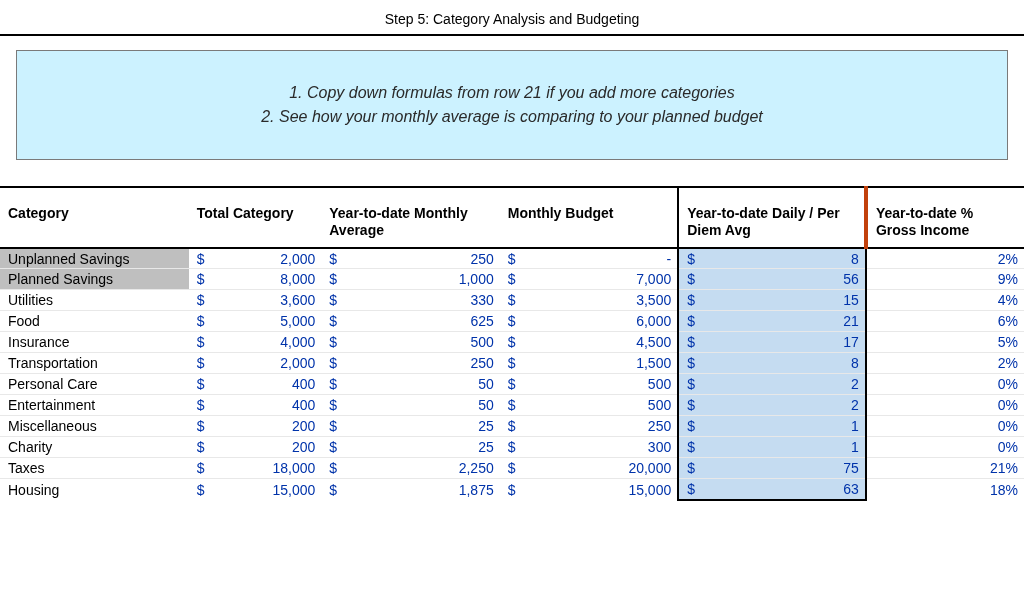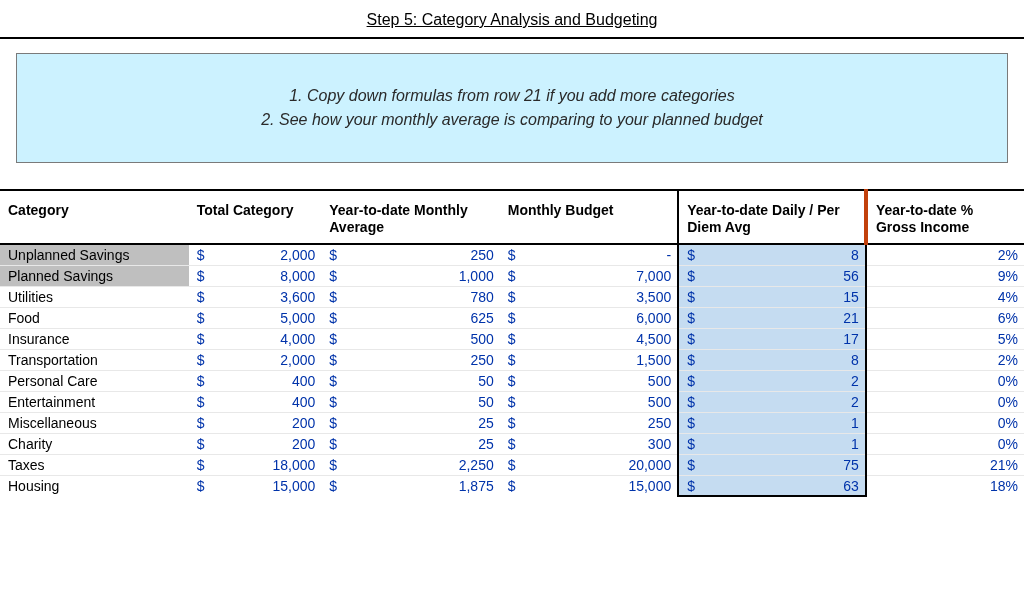--- a/index.html
+++ b/index.html
@@ -9,24 +9,23 @@
       color: #000;
       width: 1024px;
       background: #fff;
     }
     .header {
       text-align: center;
       padding: 10px 0 6px;
       border-bottom: 2px solid #000;
     }
     .header .title {
-      font-size: 16px;
+      font-size: 14px;
       font-weight: normal;
       line-height: 1.3;
-      text-decoration: underline;
     }
     .header .subtitle {
       font-size: 20px;
       font-weight: normal;
       line-height: 1.3;
     }
     .info-box {
       margin: 14px 16px 26px;
       background: #ccf2ff;
       border: 1px solid #7a7a7a;
@@ -38,21 +37,21 @@
       line-height: 1.5;
     }
     .table {
       width: 100%;
       border-collapse: collapse;
     }
     .table th {
       text-align: left;
       font-weight: bold;
       font-size: 14px;
-      padding: 11px 8px 8px;
+      padding: 17px 8px 8px;
       border-top: 2px solid #000;
       border-bottom: 2px solid #000;
       vertical-align: top;
       line-height: 1.2;
     }
     .table td {
       padding: 1px 6px 1px 8px;
       font-size: 14px;
       height: 21px;
       vertical-align: middle;
@@ -171,21 +170,21 @@
         <td class="">Utilities</td>
         <td class="num-col ">
           <div class="cur">
             <span class="cur-sym">$</span>
             <span class="cur-val">3,600</span>
           </div>
         </td>
         <td class="num-col ">
           <div class="cur">
             <span class="cur-sym">$</span>
-            <span class="cur-val">780</span>
+            <span class="cur-val">330</span>
           </div>
         </td>
         <td class="num-col ">
           <div class="cur">
             <span class="cur-sym">$</span>
             <span class="cur-val">3,500</span>
           </div>
         </td>
         <td class="num-col pd-cell">
           <div class="cur">

